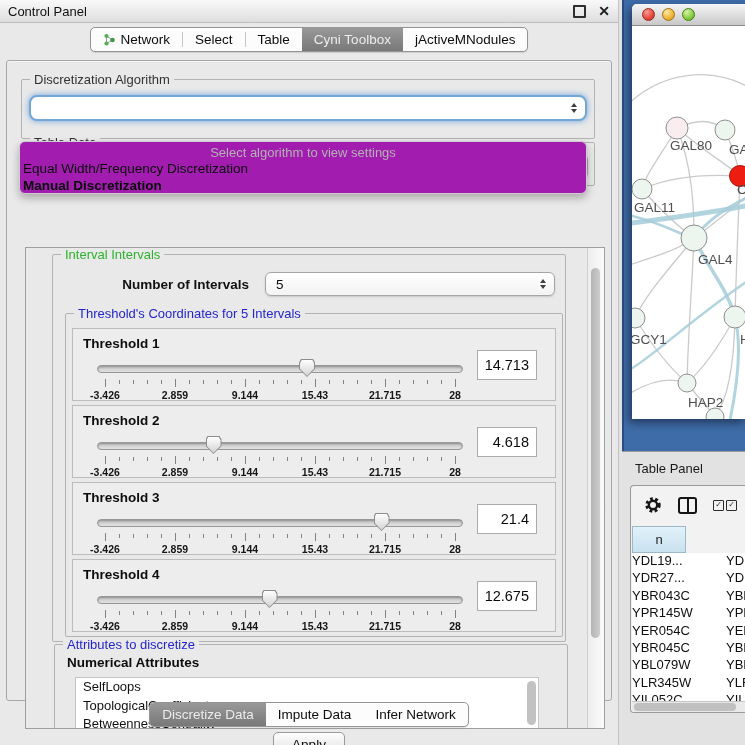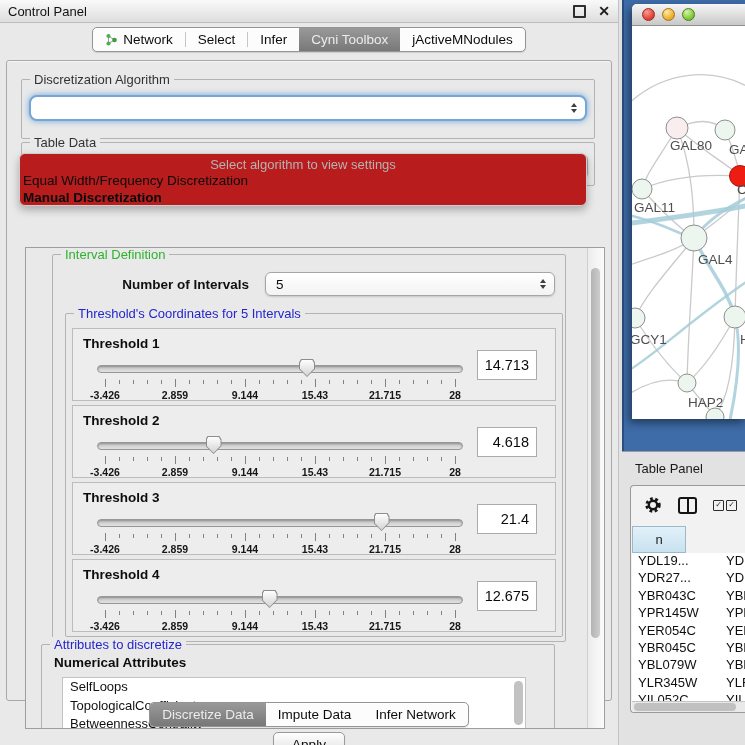--- a/index.html
+++ b/index.html
@@ -35,21 +35,21 @@
          padding:0 24px 0 10px;box-sizing:border-box}
   .spinner{position:absolute;right:8px;top:50%;transform:translateY(-50%);display:flex;flex-direction:column;gap:2px}
   .spinner i{width:0;height:0;border-left:3.5px solid transparent;border-right:3.5px solid transparent;display:block}
   .spinner .up{border-bottom:4.5px solid #3f3f3f}
   .spinner .dn{border-top:4.5px solid #3f3f3f}
 
   
   #algo-combo{left:28px;top:94px;width:558px;height:28px;border:2px solid #74a7d7;border-radius:8px;
               box-shadow:0 0 6px rgba(96,156,216,.9);background:#fff}
 
-  #algo-popup{position:absolute;left:12px;top:92px;width:566px;height:51px;background:#b91c1c;border:1px solid #cdcdcd;
+  #algo-popup{position:absolute;left:12px;top:80px;width:566px;height:51px;background:#a21caf;border:1px solid #cdcdcd;
               border-radius:6px;box-shadow:0 4px 9px rgba(0,0,0,.28);z-index:20;overflow:hidden}
   #algo-popup .prompt{font-size:13px;color:#b3b3b3;text-align:center;padding-top:3px}
   #algo-popup .opt{font-size:13.5px;color:#0a0a0a;padding:1px 0 0 3px;line-height:15.5px}
   #algo-popup .opt.selected{font-weight:bold}
 
   #scroll-region{position:absolute;left:18px;top:186px;width:578px;height:480px;border:1px solid #9e9e9e;
                  background:#e9e9e9;overflow:hidden}
   #vscroll-track{position:absolute;right:0;top:0;width:16px;height:100%;background:linear-gradient(to right,#ededed,#fbfbfb);border-left:1px solid #cfcfcf}
   #vscroll-thumb{position:absolute;left:3px;top:20px;width:9px;height:370px;border-radius:5px;background:linear-gradient(to right,#b4b4b4,#cdcdcd)}
 
@@ -101,21 +101,21 @@
   .split-icon i{position:absolute;left:50%;top:0;bottom:0;width:2px;background:#141414;transform:translateX(-50%)}
   .checks{display:flex;gap:2px}
   .chk{width:9px;height:9px;border:1.5px solid #2c2c2c;border-radius:1px;font-size:8px;line-height:8px;color:#2c2c2c;
        display:flex;align-items:center;justify-content:center}
   #table-header{position:absolute;left:1px;top:40px;height:27px;display:flex}
   .hcell{background:linear-gradient(#e2f1fa,#c8e2ef);border:1px solid #9db8c8;border-left:none;font-size:13px;color:#1c1c1c;
          display:flex;align-items:center;justify-content:center;box-sizing:border-box}
   .hcell:first-child{border-left:1px solid #9db8c8}
   #table-rows{position:absolute;left:1px;top:67px;width:140px;height:148px;background:#fff;overflow:hidden}
   .trow{height:17.4px;display:flex;font-size:13px;color:#0f0f0f;background:#fff}
-  .trow .c1{width:86px;padding-left:6px;box-sizing:border-box}
+  .trow .c1{width:86px;padding-left:0;box-sizing:border-box}
   .trow .c2{padding-left:8px}
   #hscroll{position:absolute;left:1px;top:215px;width:113px;height:10px;background:#e9e9e9;border-top:1px solid #c4c4c4}
   #hscroll i{position:absolute;left:2px;top:1px;width:102px;height:8px;border-radius:4px;background:#c0c0c0;display:block}
 </style>
 </head>
 <body>
 
 <div id="control-panel">
 
   <div id="titlebar">
@@ -137,21 +137,21 @@
             <circle cx="9.5" cy="7" r="2.3" fill="#3f9b3f"></circle>
           </svg>
           <span>Network</span>
         </div>
         <span class="tabsep"></span>
         <div class="tab">
           <span>Select</span>
         </div>
         <span class="tabsep"></span>
         <div class="tab">
-          <span>Infer</span>
+          <span>Table</span>
         </div>
         <div class="tab active">
           <span>Cyni Toolbox</span>
         </div>
         <div class="tab">
           <span>jActiveMNodules</span>
         </div>
       </div>
   </div>
 
@@ -174,21 +174,21 @@
         <span class="spinner">
             <i class="up"></i>
             <i class="dn"></i>
           </span>
       </div>
     </div>
 
     <div id="scroll-region">
 
       <div class="group" style="left:26px;top:6px;width:512px;height:386px">
-        <span class="gtitle green">Interval Definition</span>
+        <span class="gtitle green">Interval Intervals</span>
 
         <div class="noi-label" style="left:36px;top:22px;width:160px">Number of Intervals</div>
         <div class="combo" style="left:212px;top:17px;width:290px;height:24px">
           <span>5</span>
           <span class="spinner">
               <i class="up"></i>
               <i class="dn"></i>
             </span>
         </div>
 
@@ -368,21 +368,21 @@
                   <span class="ticklabel" style="left: 218px;">15.43</span>
                   <span class="ticklabel" style="left: 288px;">21.715</span>
                   <span class="ticklabel" style="left: 358px;">28</span>
                 </div>
                 <div class="valbox">12.675</div>
               </div>
             </div>
         </div>
       </div>
 
-      <div class="group" style="left:15px;top:396px;width:512px;height:92px">
+      <div class="group" style="left:28px;top:396px;width:512px;height:92px">
         <span class="gtitle blue">Attributes to discretize</span>
         <div class="attr-label">Numerical Attributes</div>
         <div id="attr-list">
           <div id="attr-items">
               <div class="item">SelfLoops</div>
               <div class="item">TopologicalCoefficient</div>
               <div class="item">BetweennessCentrality</div>
             </div>
           <span id="attr-scroll"></span>
         </div>

